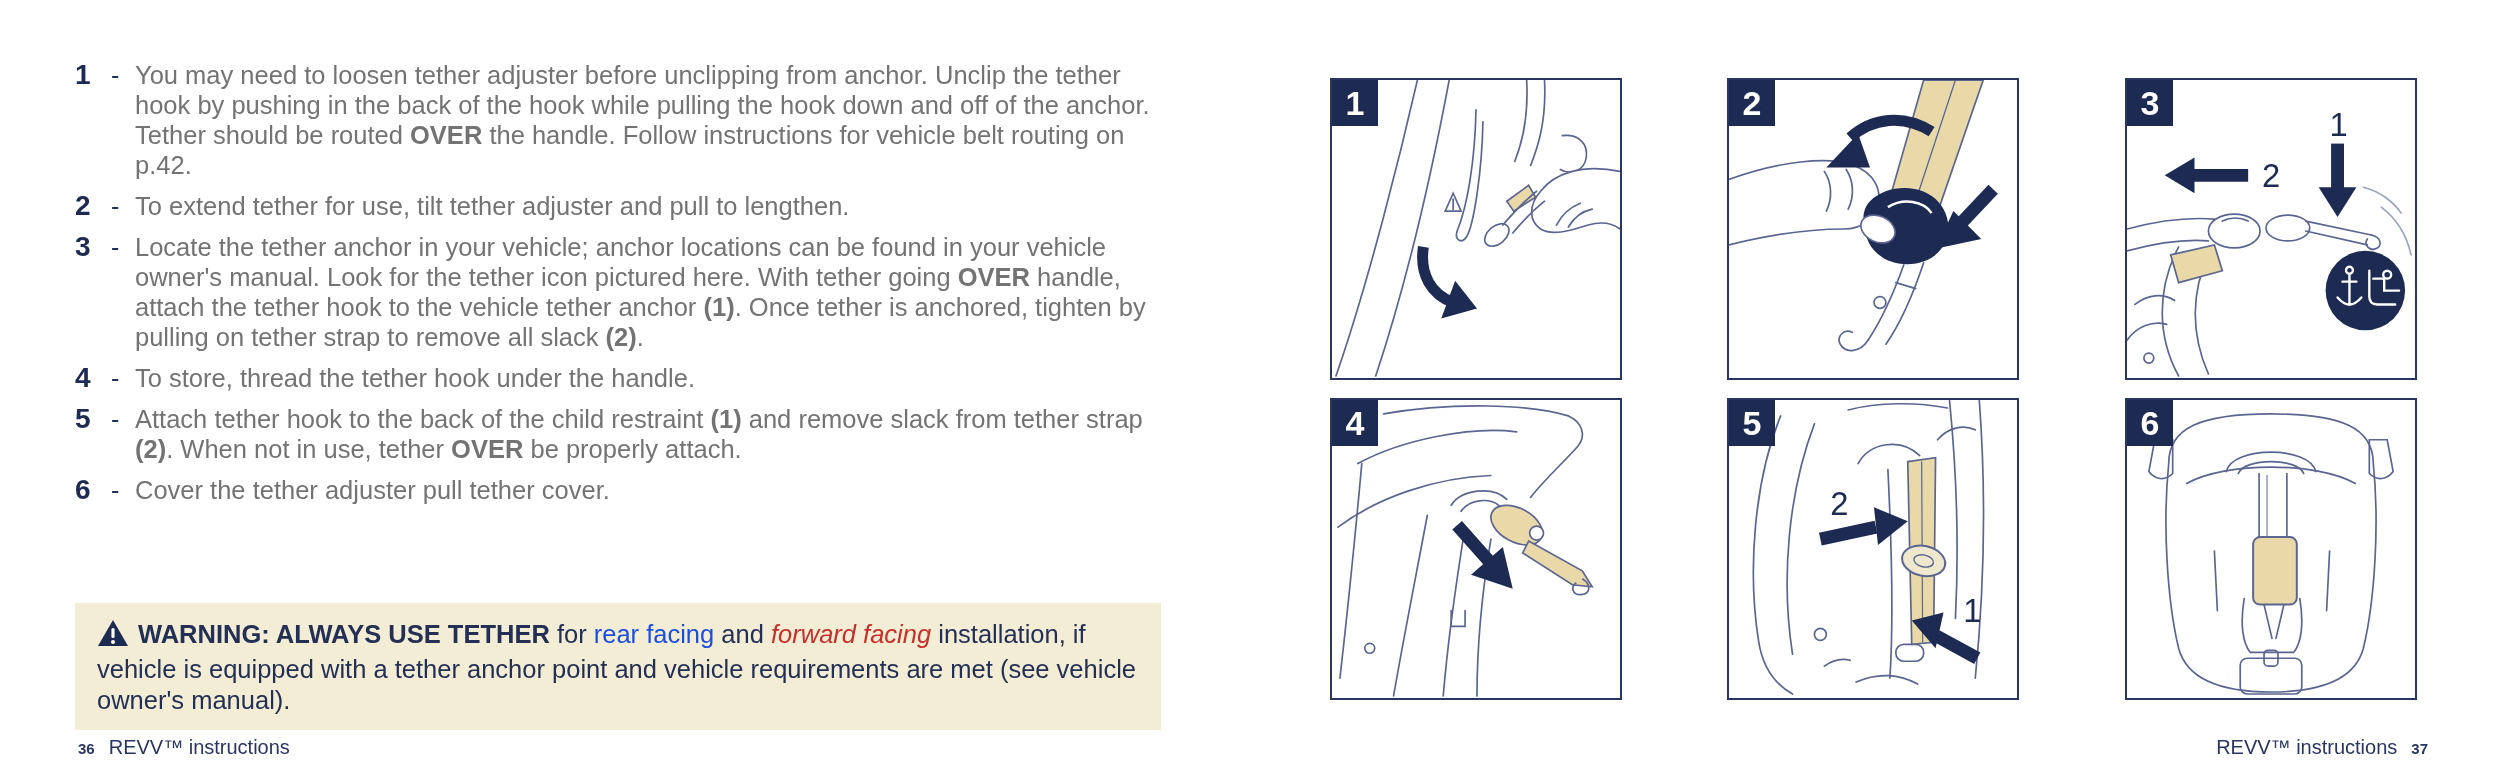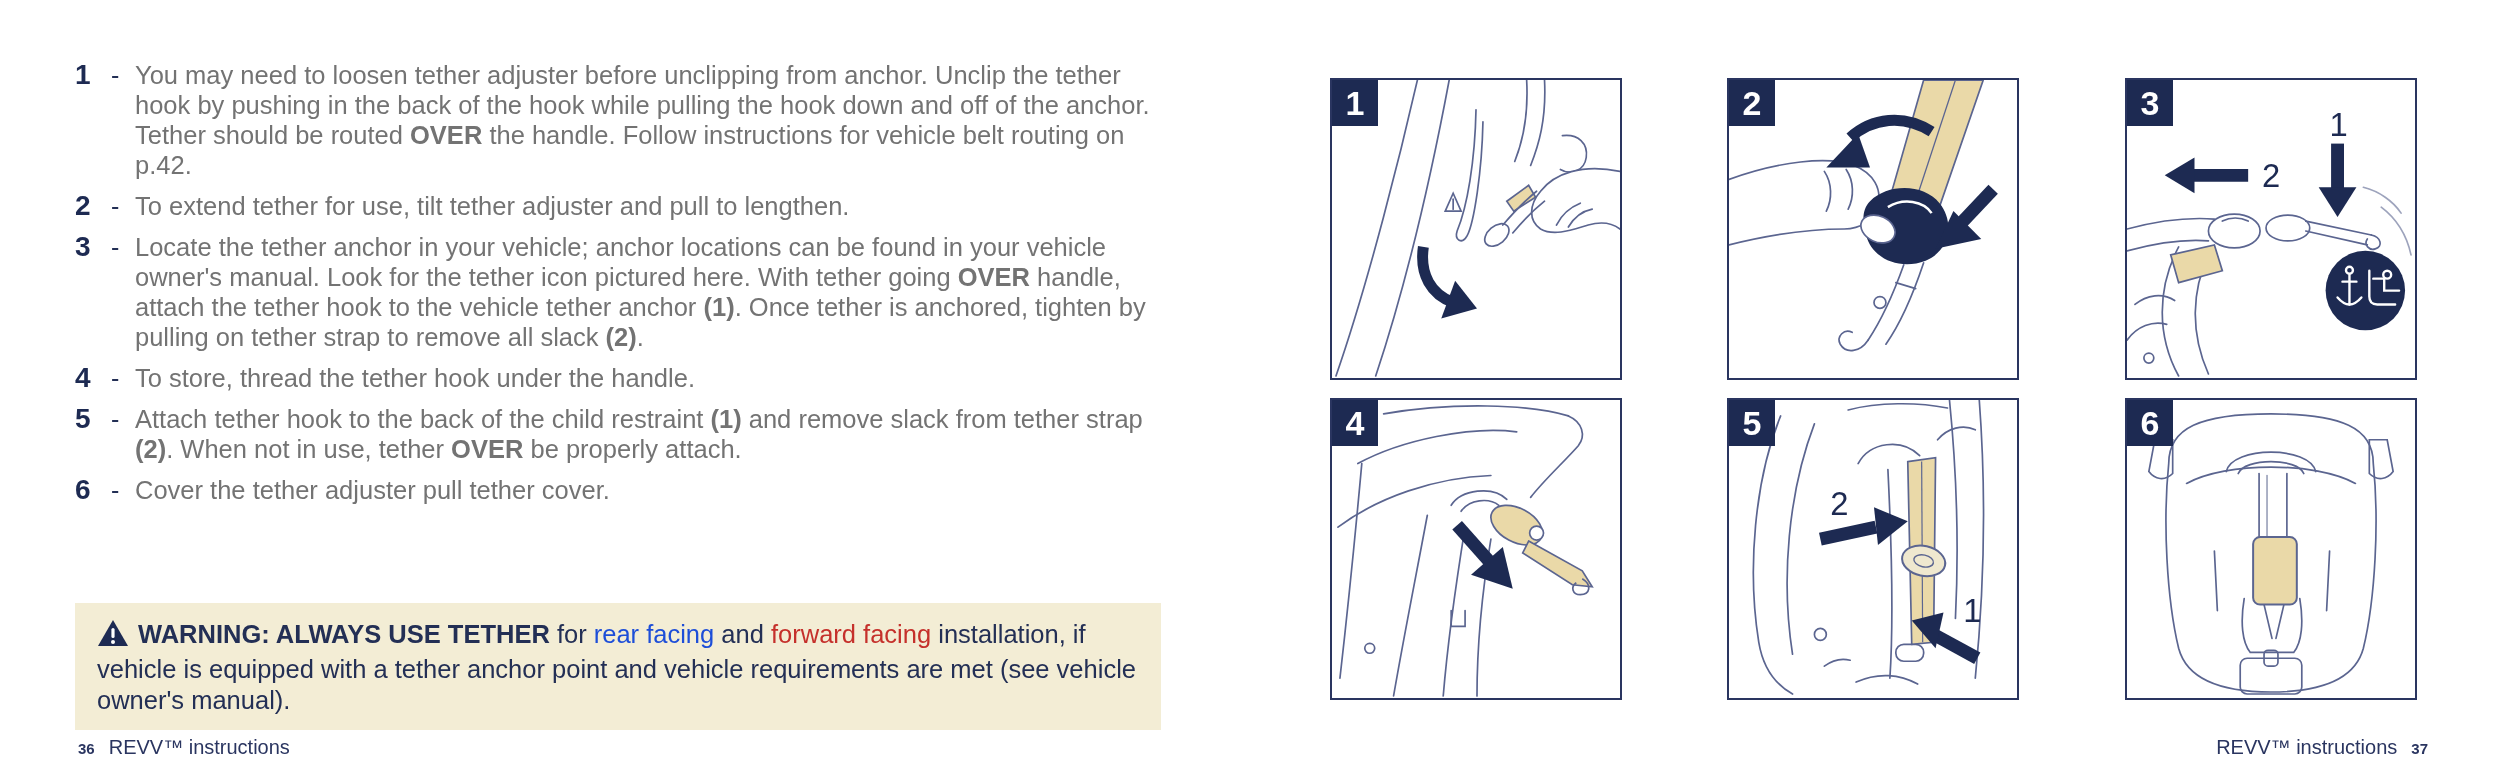--- a/index.html
+++ b/index.html
@@ -14,21 +14,21 @@
     margin:16px 0 10px 0;letter-spacing:.2px;
   }
   .sec-heading.first{margin-top:0;}
   .item{display:grid;grid-template-columns:34px 26px 1fr;align-items:start;margin:4px 0 11px 0;}
   .item .num{font-weight:bold;font-size:28px;line-height:30px;color:#1d2a52;}
   .item .dash{font-size:25px;line-height:30px;color:#232f55;text-align:left;padding-left:2px;}
   .item .txt{font-size:25.5px;line-height:30px;color:#737373;}
   .rt-n{font-weight:normal;}
   .rt-b{font-weight:bold;}
   .rt-blue{color:#1d4ed8;}
-  .rt-red{color:#c5302b;}
+  .rt-red{color:#c5302b;font-style:italic;}
   
   .warning-box{
     position:absolute;left:75px;top:603px;width:1086px;box-sizing:border-box;
     background:#f3edd5;padding:16px 22px 14px 22px;
     font-size:25.5px;line-height:31px;color:#232f55;
   }
   .warn-icon{display:inline-block;vertical-align:-4px;margin-right:9px;}
   
   .footer{position:absolute;top:736px;font-size:20px;color:#2a3560;}
   .footer .pgnum{font-weight:bold;font-size:15px;}

